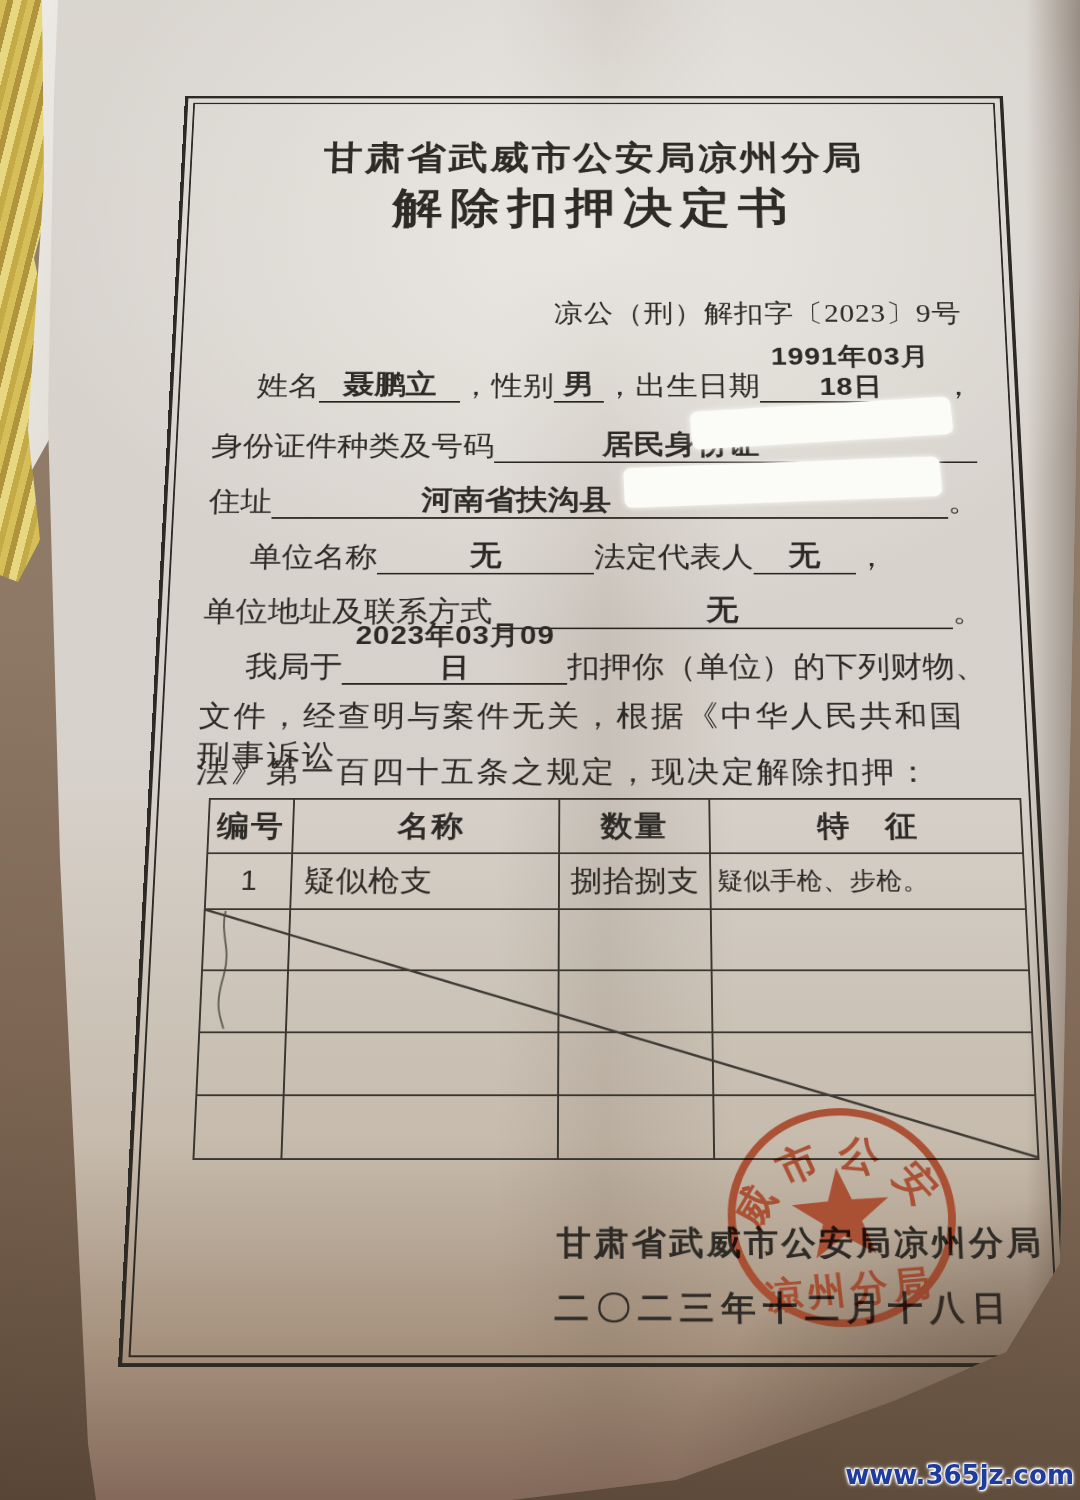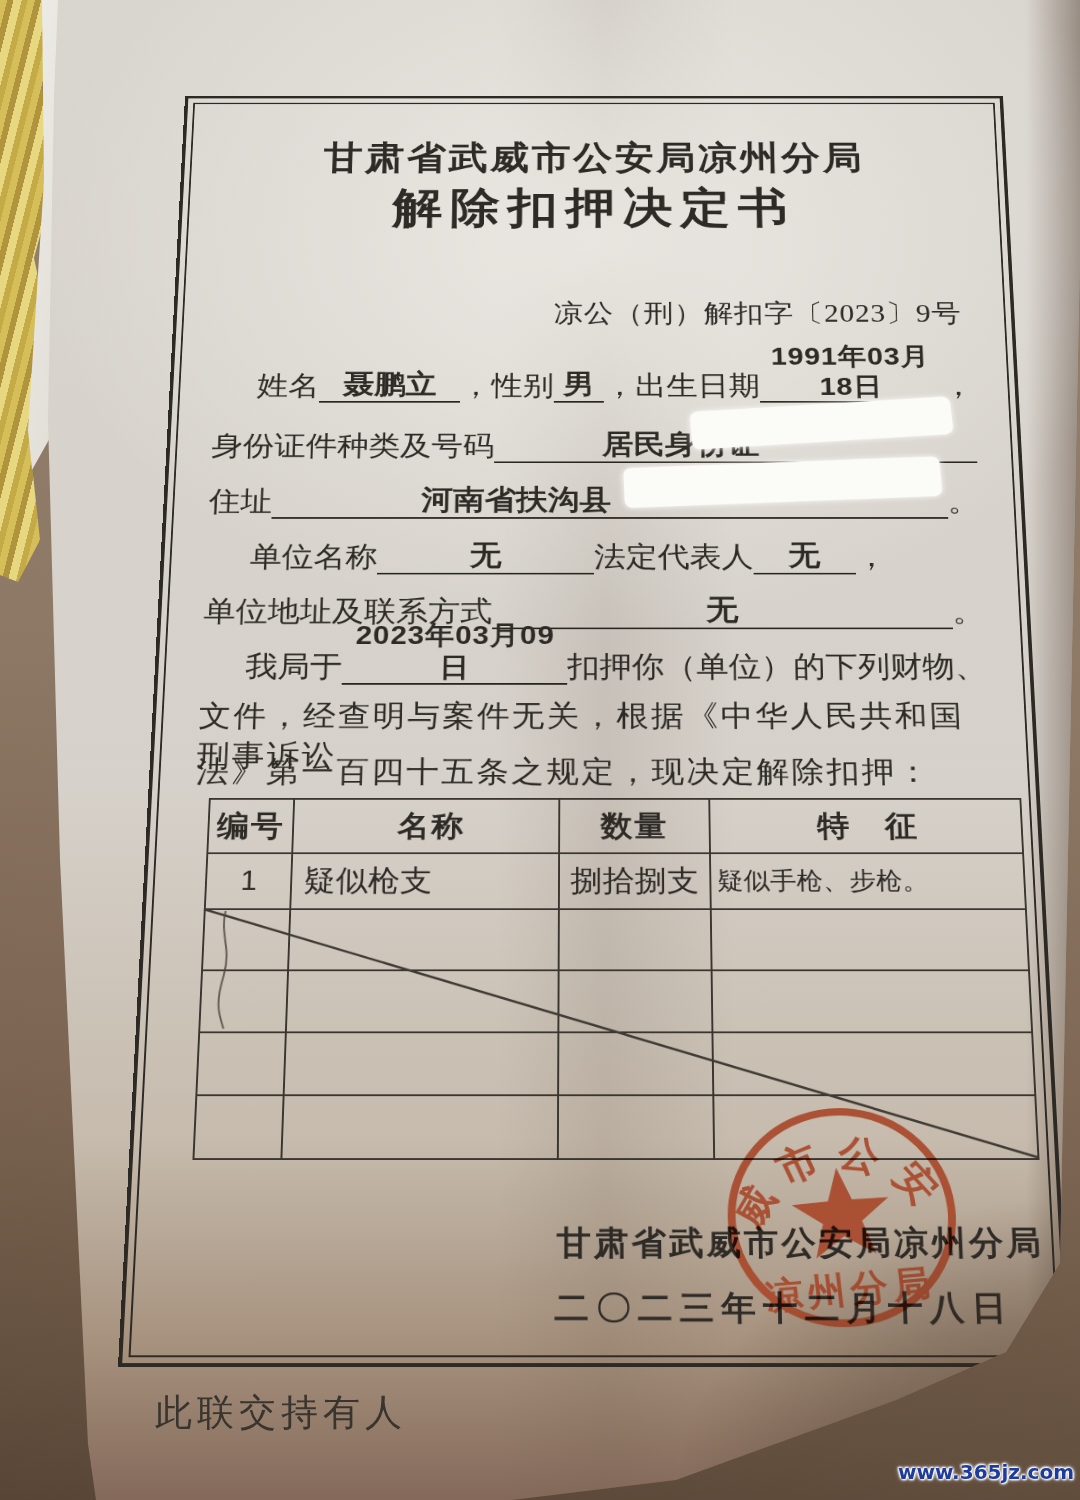--- a/index.html
+++ b/index.html
@@ -76,21 +76,21 @@
   
   .strike{position:absolute;inset:0;width:952px;height:1516px;}
   
   .sig{top:1360px;text-align:right;padding-right:16px;font-size:35px;letter-spacing:3px;font-weight:600;}
   .sdate{top:1428px;text-align:right;padding-right:50px;font-size:35px;letter-spacing:7px;font-weight:600;}
   
   .stamp{position:absolute;left:602px;top:1233px;width:244px;height:244px;transform:rotate(-5deg);mix-blend-mode:multiply;opacity:.92;}
   
   .footer-note{position:absolute;left:155px;top:1388px;font-size:37px;letter-spacing:5px;color:#39352e;z-index:4;}
   .watermark{
-    position:absolute;right:6px;top:1460px;z-index:6;font-size:20px;font-weight:700;
+    position:absolute;right:6px;top:1460px;z-index:6;font-size:26px;font-weight:700;
     font-family:"DejaVu Sans","Liberation Sans",sans-serif;color:#1e3c9c;
     text-shadow:0 0 3px #fff,0 0 3px #fff,1px 1px 2px #fff,-1px -1px 2px #fff,0 0 5px rgba(255,255,255,.9);
   }
 </style>
 </head>
 <body>
 
 <div class="gold-foil"></div>
 <div class="sheet-edge"></div>
 
@@ -203,17 +203,16 @@
       <path id="arcPath" d="M 34 158 A 88 88 0 1 1 210 158" fill="none"></path>
       <text font-size="42" font-weight="700" fill="#a8482b" letter-spacing="14" font-family="Liberation Serif, DejaVu Serif, serif">
         <textPath href="#arcPath" startOffset="50%" text-anchor="middle">武威市公安局</textPath>
       </text>
       <polygon fill="#a8482b" points="122,70 134.3,105 171.5,105.9 142,128.5 152.6,164.1 122,143 91.4,164.1 102,128.5 72.5,105.9 109.7,105"></polygon>
       <text x="122" y="212" font-size="38" font-weight="700" fill="#a8482b" letter-spacing="5" text-anchor="middle" font-family="Liberation Serif, DejaVu Serif, serif">凉州分局</text>
     </svg>
 
   </div>
 
-  <div class="footer-note">此联交持有人</div>
   <div class="paper-corner-shadow"></div>
 </div>
 
 <div class="watermark">www.365jz.com</div>
 
 </body></html>

